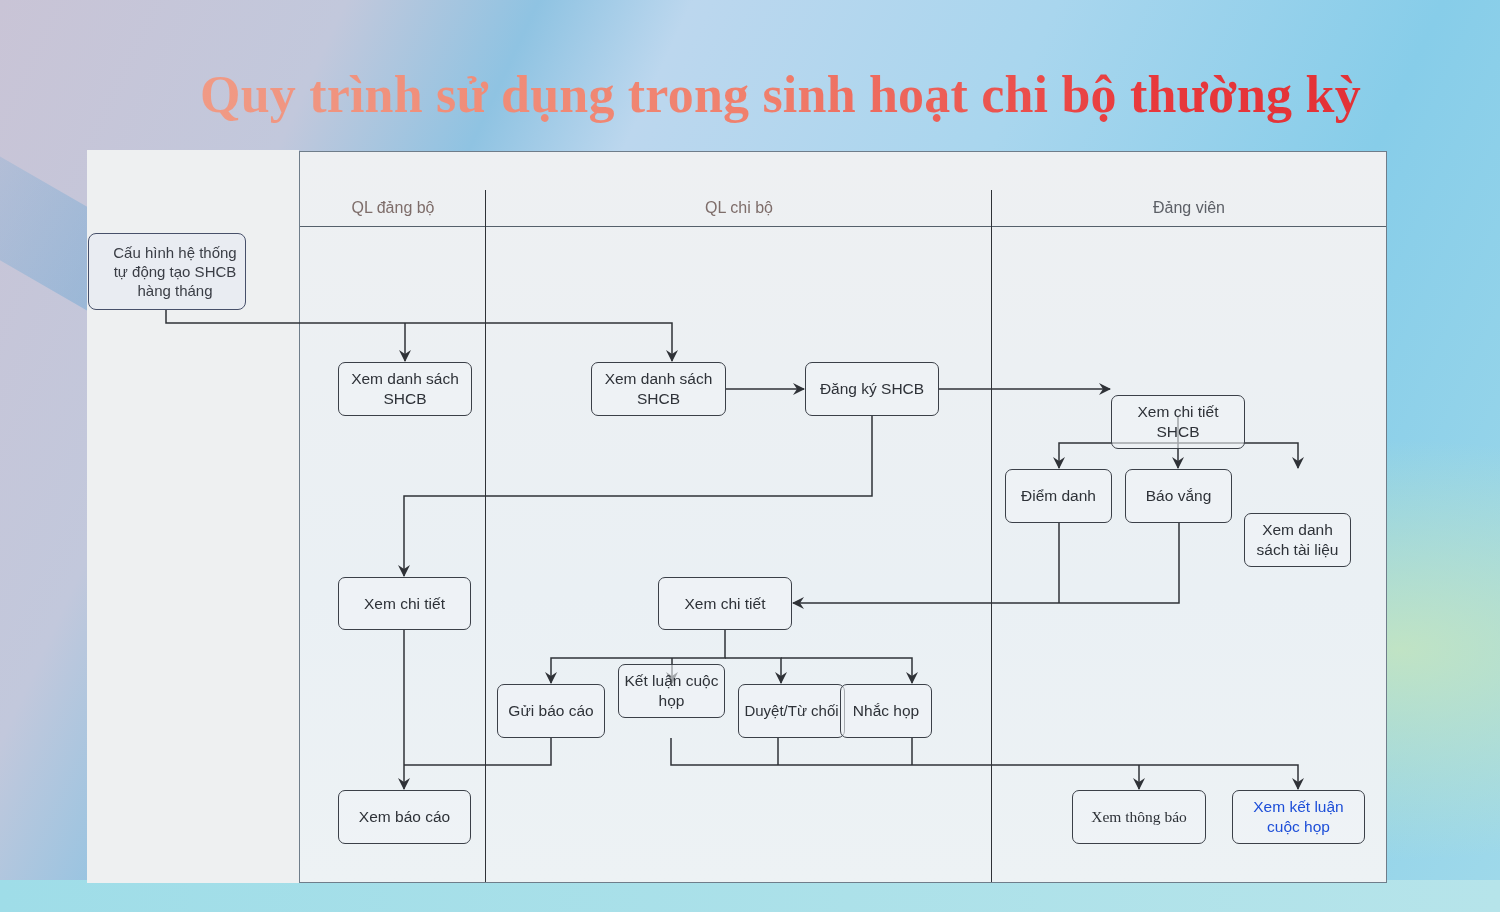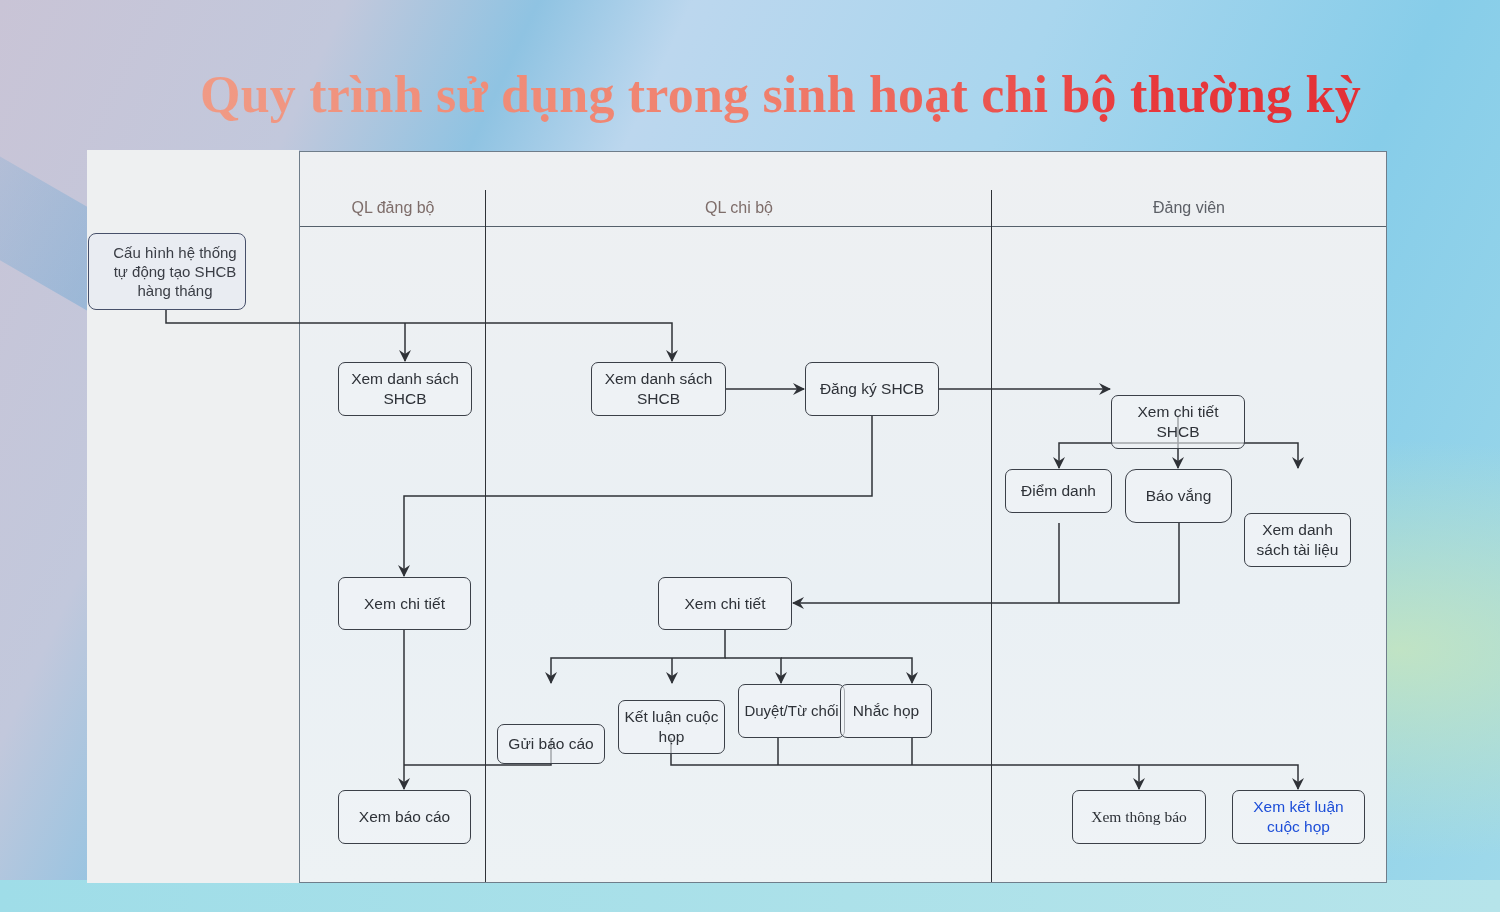--- a/index.html
+++ b/index.html
@@ -117,27 +117,27 @@
   </g>
 </svg>
 
 <div class="node sq" style="left:88px;top:233px;width:158px;height:77px;">Cấu hình hệ thống tự động tạo SHCB hàng tháng</div>
 
 <div class="node" style="left:338px;top:362px;width:134px;height:54px;">Xem danh sách SHCB</div>
 <div class="node" style="left:591px;top:362px;width:135px;height:54px;">Xem danh sách SHCB</div>
 <div class="node" style="left:805px;top:362px;width:134px;height:54px;">Đăng ký SHCB</div>
 <div class="node" style="left:1111px;top:362px;width:134px;height:54px;margin-top:33px;">Xem chi tiết SHCB</div>
 
-<div class="node" style="left:1005px;top:469px;width:107px;height:44px;">Điểm danh</div>
-<div class="node" style="left:1125px;top:469px;width:107px;height:54px;border-radius:11px;">Báo vắng</div>
+<div class="node" style="left:1005px;top:469px;width:107px;height:54px;">Điểm danh</div>
+<div class="node" style="left:1125px;top:469px;width:107px;height:54px;">Báo vắng</div>
 <div class="node" style="left:1244px;top:469px;width:107px;height:54px;margin-top:44px;">Xem danh sách tài liệu</div>
 
 <div class="node" style="left:338px;top:577px;width:133px;height:53px;">Xem chi tiết</div>
 <div class="node" style="left:658px;top:577px;width:134px;height:53px;">Xem chi tiết</div>
 
-<div class="node" style="left:497px;top:724px;width:108px;height:40px;">Gửi báo cáo</div>
-<div class="node" style="left:618px;top:700px;width:107px;height:54px;">Kết luận cuộc họp</div>
+<div class="node" style="left:497px;top:684px;width:108px;height:54px;">Gửi báo cáo</div>
+<div class="node" style="left:618px;top:664px;width:107px;height:54px;">Kết luận cuộc họp</div>
 <div class="node" style="left:738px;top:684px;width:107px;height:54px;font-size:15px;text-align:right;">Duyệt/Từ chối</div>
 <div class="node" style="left:840px;top:684px;width:92px;height:54px;">Nhắc họp</div>
 
 <div class="node" style="left:338px;top:790px;width:133px;height:54px;">Xem báo cáo</div>
 <div class="node" style="left:1072px;top:790px;width:134px;height:54px;font-family:Liberation Serif, serif;">Xem thông báo</div>
 <div class="node" style="left:1232px;top:790px;width:133px;height:54px;color:#1d4ed8;">Xem kết luận cuộc họp</div>
 
 </body></html>

